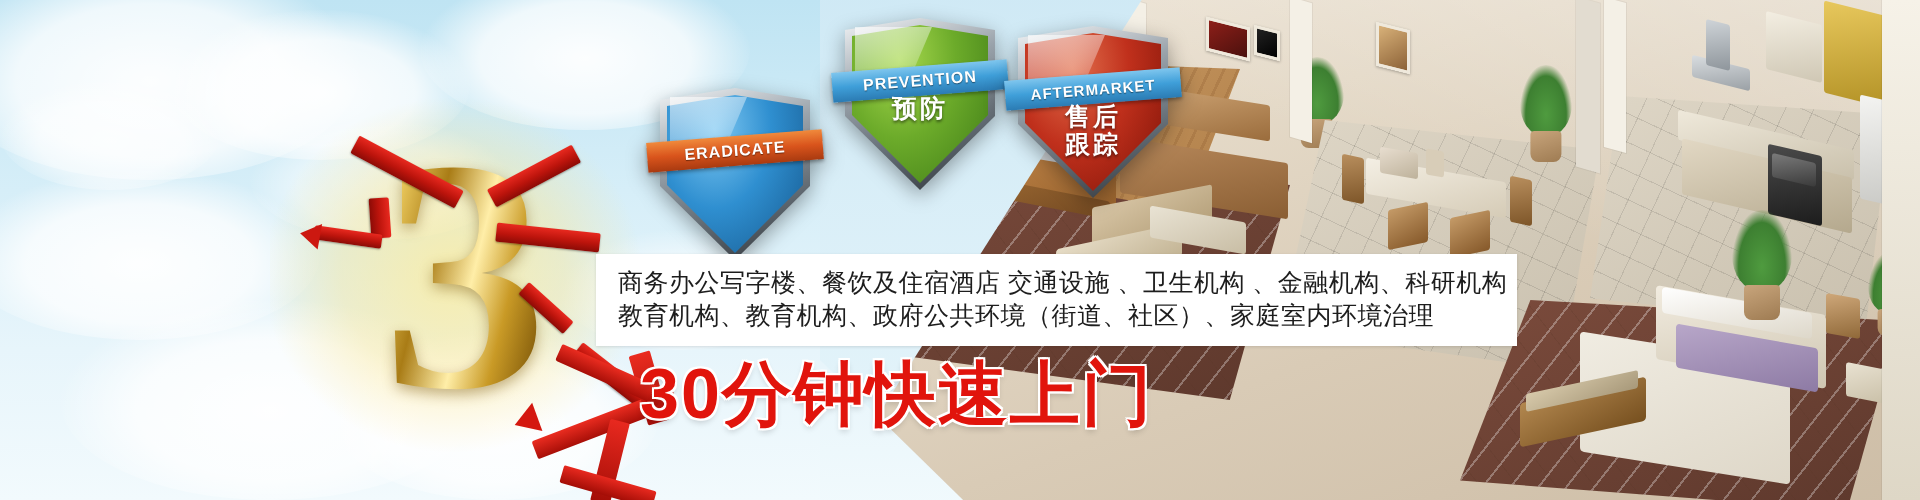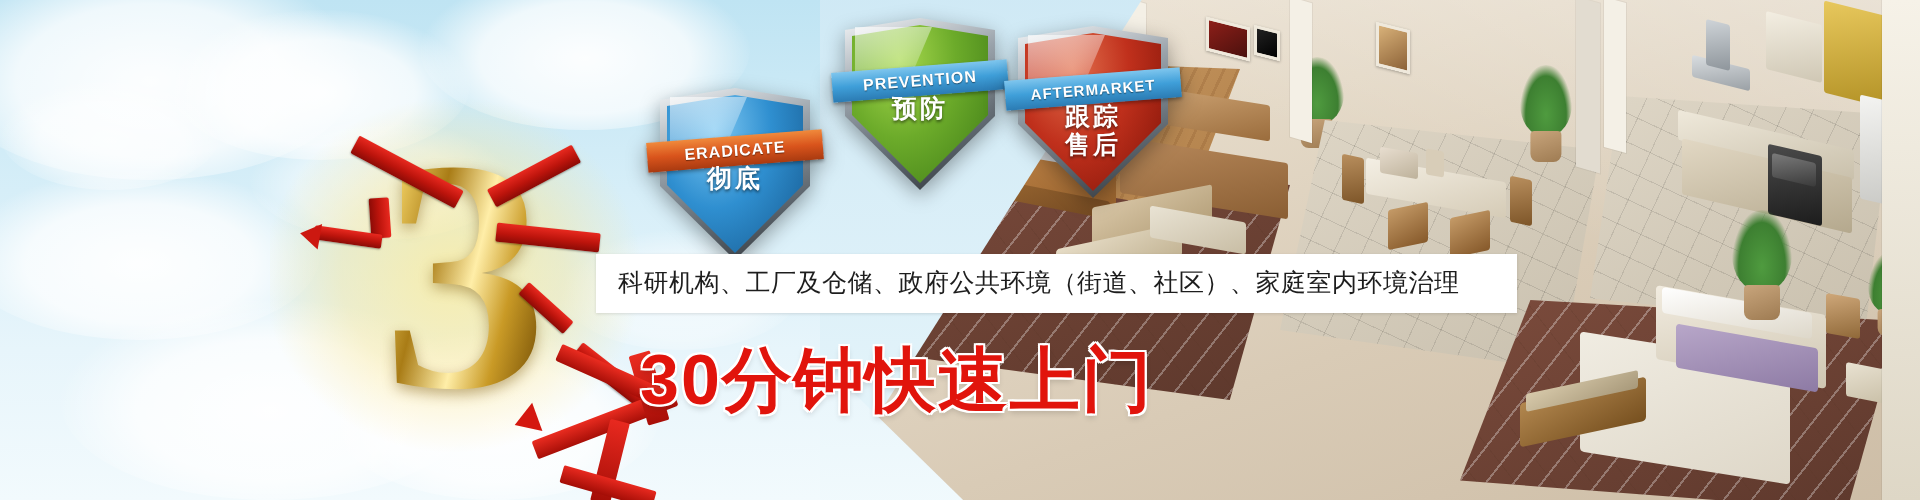--- a/index.html
+++ b/index.html
@@ -241,21 +241,21 @@
   #scope-panel .line {
     color:#1d1d1d;
     font-size:25px;
     line-height:1.32;
     white-space:nowrap;
     letter-spacing:.5px;
   }
 
   
   #headline {
-    position:absolute; left:640px; top:334px;
+    position:absolute; left:640px; top:348px;
     font-size:70px;
     font-weight:bold;
     color:#e1140c;
     letter-spacing:2px;
     white-space:nowrap;
     text-shadow:
       2px 0 0 #fff, -2px 0 0 #fff, 0 2px 0 #fff, 0 -2px 0 #fff,
       2px 2px 0 #fff, -2px 2px 0 #fff, 2px -2px 0 #fff, -2px -2px 0 #fff,
       0 4px 6px rgba(0,0,0,.18);
   }
@@ -431,44 +431,44 @@
     <div class="seg" id="rt1"></div>
     <div class="seg" id="rt2"></div>
   </div>
 
   <div class="shield blue" id="shield-eradicate">
     <div class="plate rim"></div>
     <div class="inner"></div>
     <div class="gloss"></div>
     <div class="ribbon orange">ERADICATE</div>
     <div class="shield-cn">
-      <div>彻底</div>
     </div>
   </div>
 
   <div class="shield green" id="shield-prevention">
     <div class="plate rim"></div>
     <div class="inner"></div>
     <div class="gloss"></div>
     <div class="ribbon sky">PREVENTION</div>
     <div class="shield-cn">
       <div>预防</div>
     </div>
   </div>
 
   <div class="shield red" id="shield-after">
     <div class="plate rim"></div>
     <div class="inner"></div>
     <div class="gloss"></div>
     <div class="ribbon sky" style="font-size:15px;">AFTERMARKET</div>
     <div class="shield-cn">
+      <div>售后</div>
       <div>跟踪</div>
-      <div>售后</div>
     </div>
   </div>
 
   <div id="scope-panel">
-    <div class="line">科研机构、工厂及仓储、政府公共环境（街道、社区）、家庭室内环境治理</div>
+    <div class="line">商务办公写字楼、餐饮及住宿酒店 交通设施 、卫生机构 、金融机构、科研机构</div>
+    <div class="line">教育机构、教育机构、政府公共环境（街道、社区）、家庭室内环境治理</div>
   </div>
 
   <div id="headline">30分钟快速上门</div>
 
 </div>
 
 </body></html>

